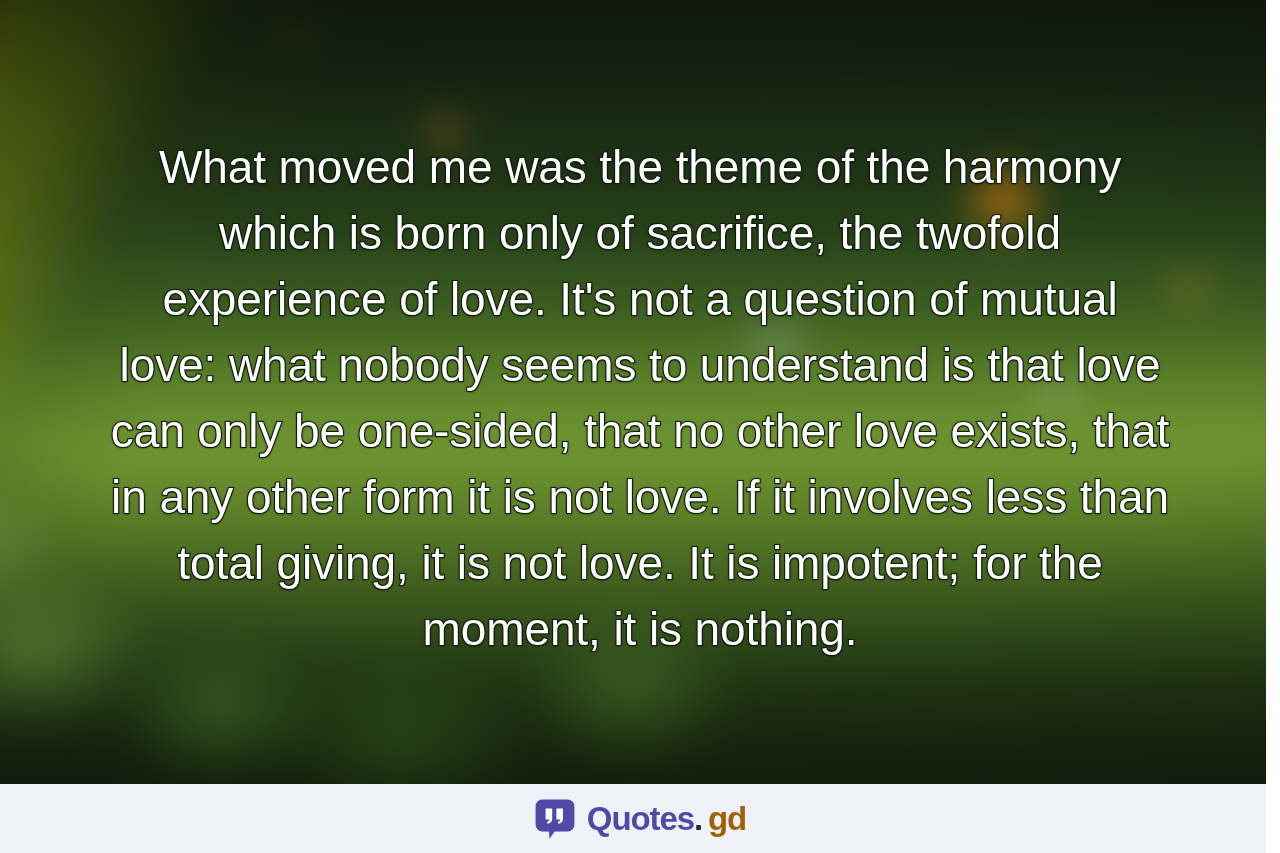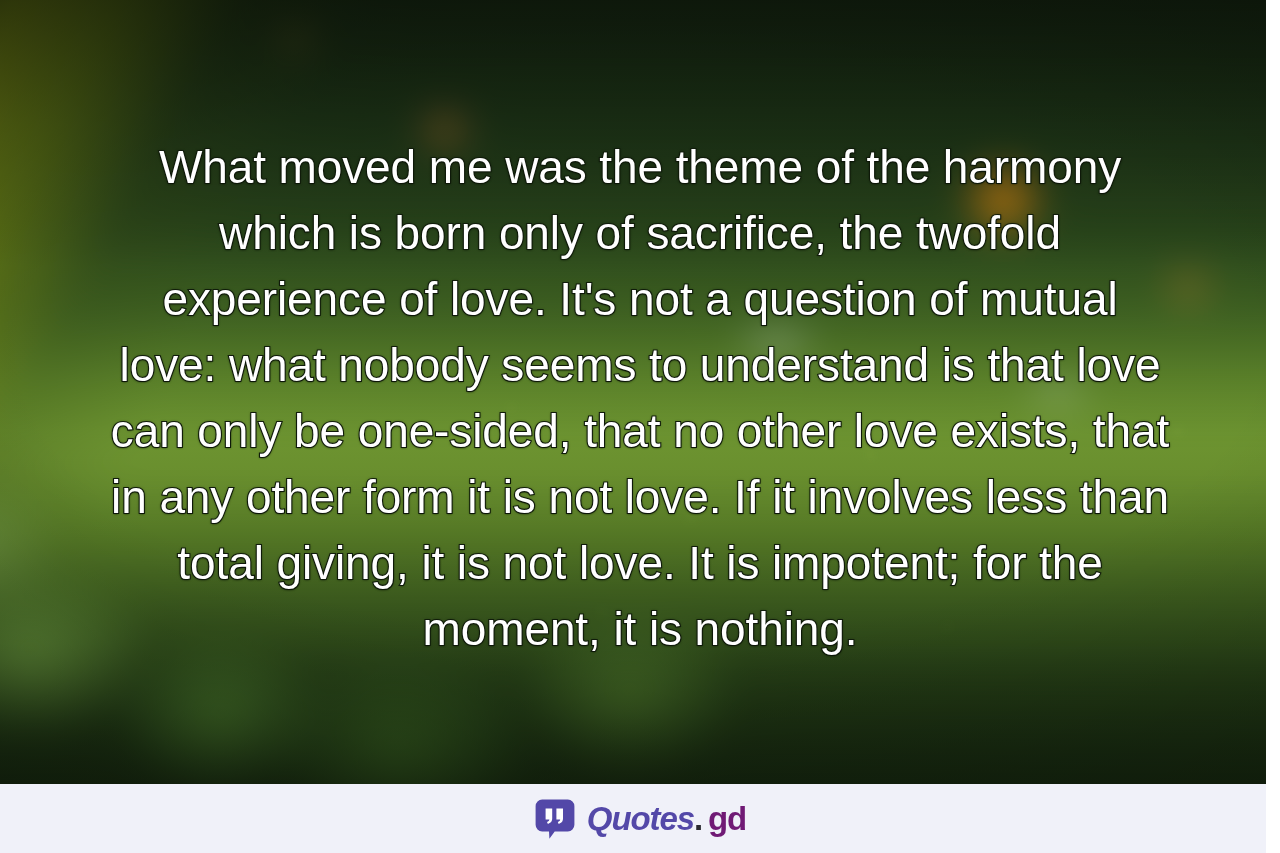--- a/index.html
+++ b/index.html
@@ -167,23 +167,23 @@
   }
 
   .brand-word {
     font-family: "Liberation Sans", sans-serif;
     font-size: 33px;
     font-weight: bold;
     letter-spacing: -1.1px;
     line-height: 1;
     white-space: nowrap;
   }
-  .brand-word .w-quotes { color: #5348a8; font-style: italic; }
+  .brand-word .w-quotes { color: #5348a8; }
   .brand-word .w-dot    { color: #2a2a30; }
-  .brand-word .w-tld    { color: #701a75; margin-left: 6px; }
+  .brand-word .w-tld    { color: #a16207; margin-left: 6px; }
 </style>
 </head>
 <body>
 
 <div class="page">
 
   <div class="quote-card">
 
     <div class="photo-bg"></div>
     <div class="photo-texture"></div>

